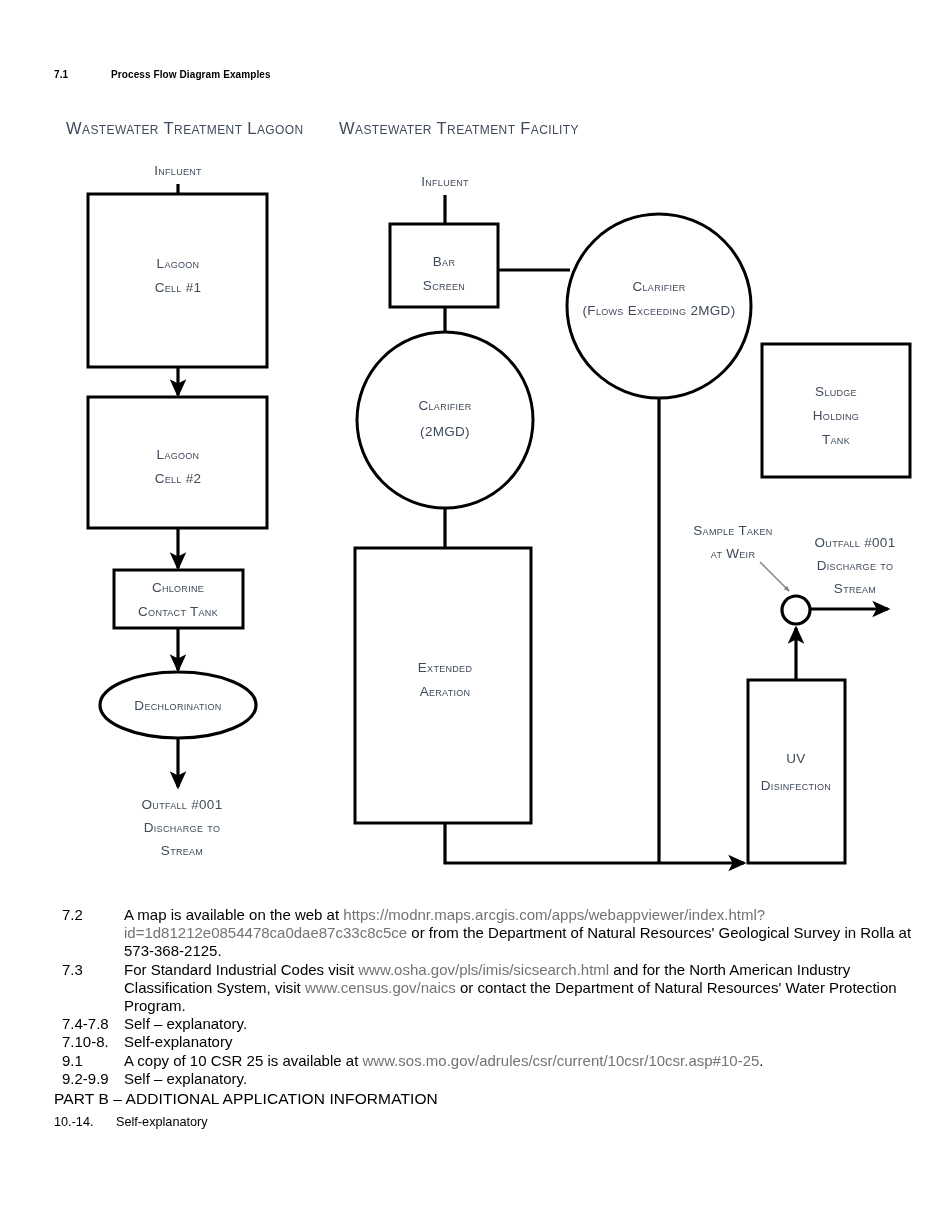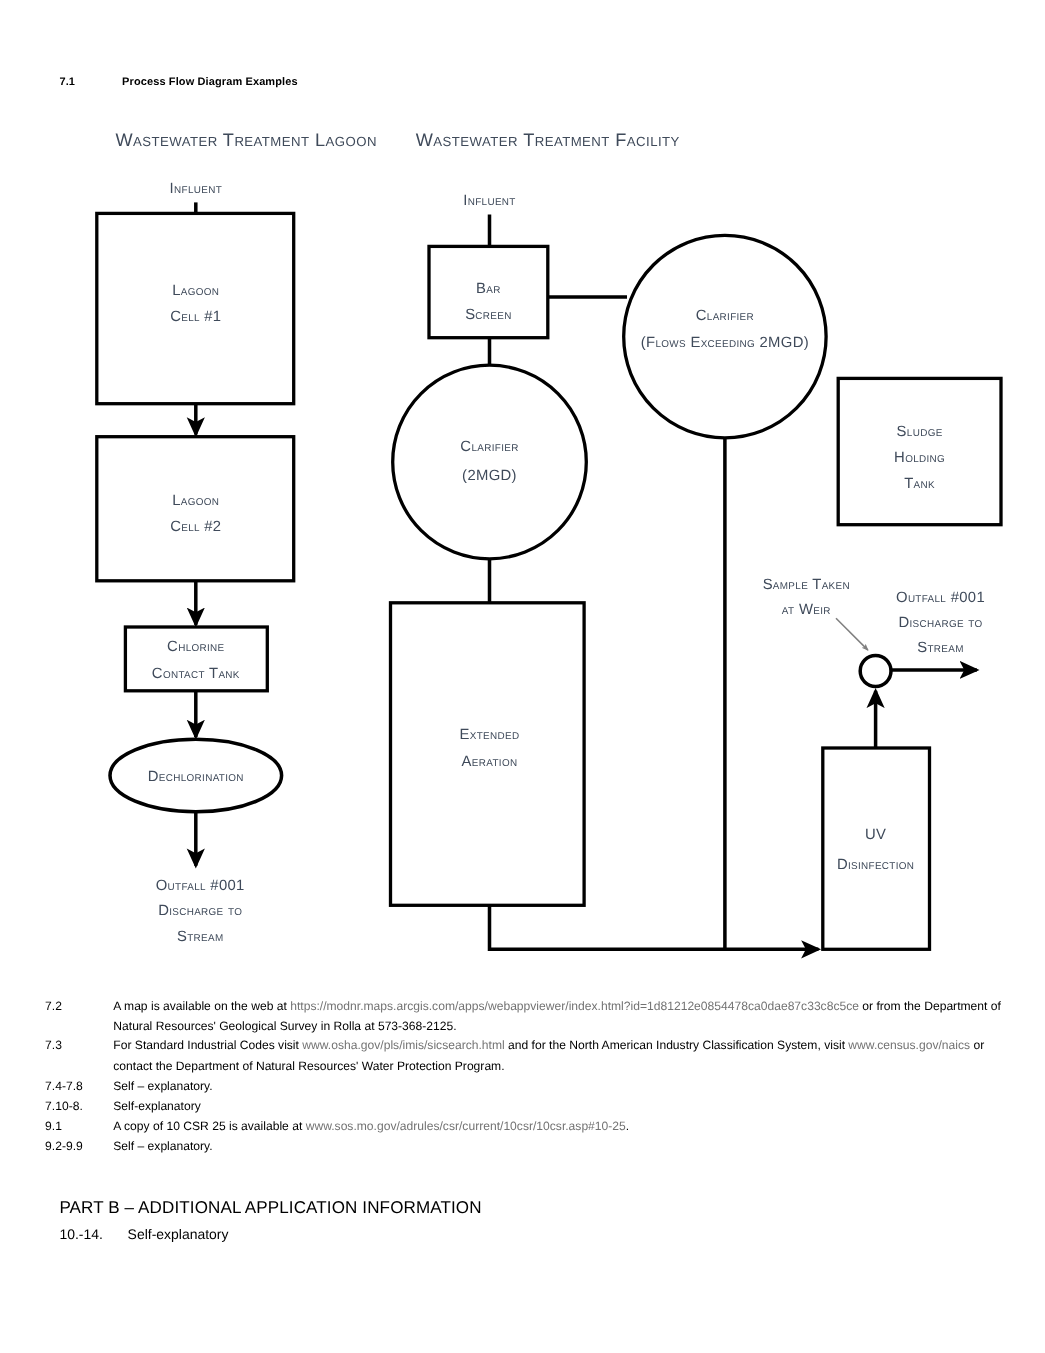--- a/index.html
+++ b/index.html
@@ -35,21 +35,20 @@
   
   .diagram-title {
     position: absolute;
     font-family: "Liberation Sans", sans-serif;
     font-size: 16.5px;
     font-variant: small-caps;
     font-weight: 400;
     color: #3f4a5a;
     letter-spacing: 0.4px;
     white-space: nowrap;
-    margin-left: 39px;
   }
   #title-lagoon { left: 66px; top: 119px; }
   #title-facility { left: 339px; top: 119px; }
 
   
   #flow-canvas {
     position: absolute;
     left: 0;
     top: 0;
     width: 950px;
@@ -101,24 +100,24 @@
     font-size: 13.5px;
     font-variant: small-caps;
     fill: #3f4a5a;
     text-anchor: middle;
     letter-spacing: 0.3px;
   }
 
   
   #notes {
     position: absolute;
-    left: 41px;
+    left: 62px;
     top: 906px;
     width: 880px;
-    font-size: 11px;
+    font-size: 15px;
     line-height: 18.2px;
   }
   .note-row {
     display: flex;
     align-items: flex-start;
   }
   .note-num {
     flex: 0 0 auto;
     width: 62px;
   }

